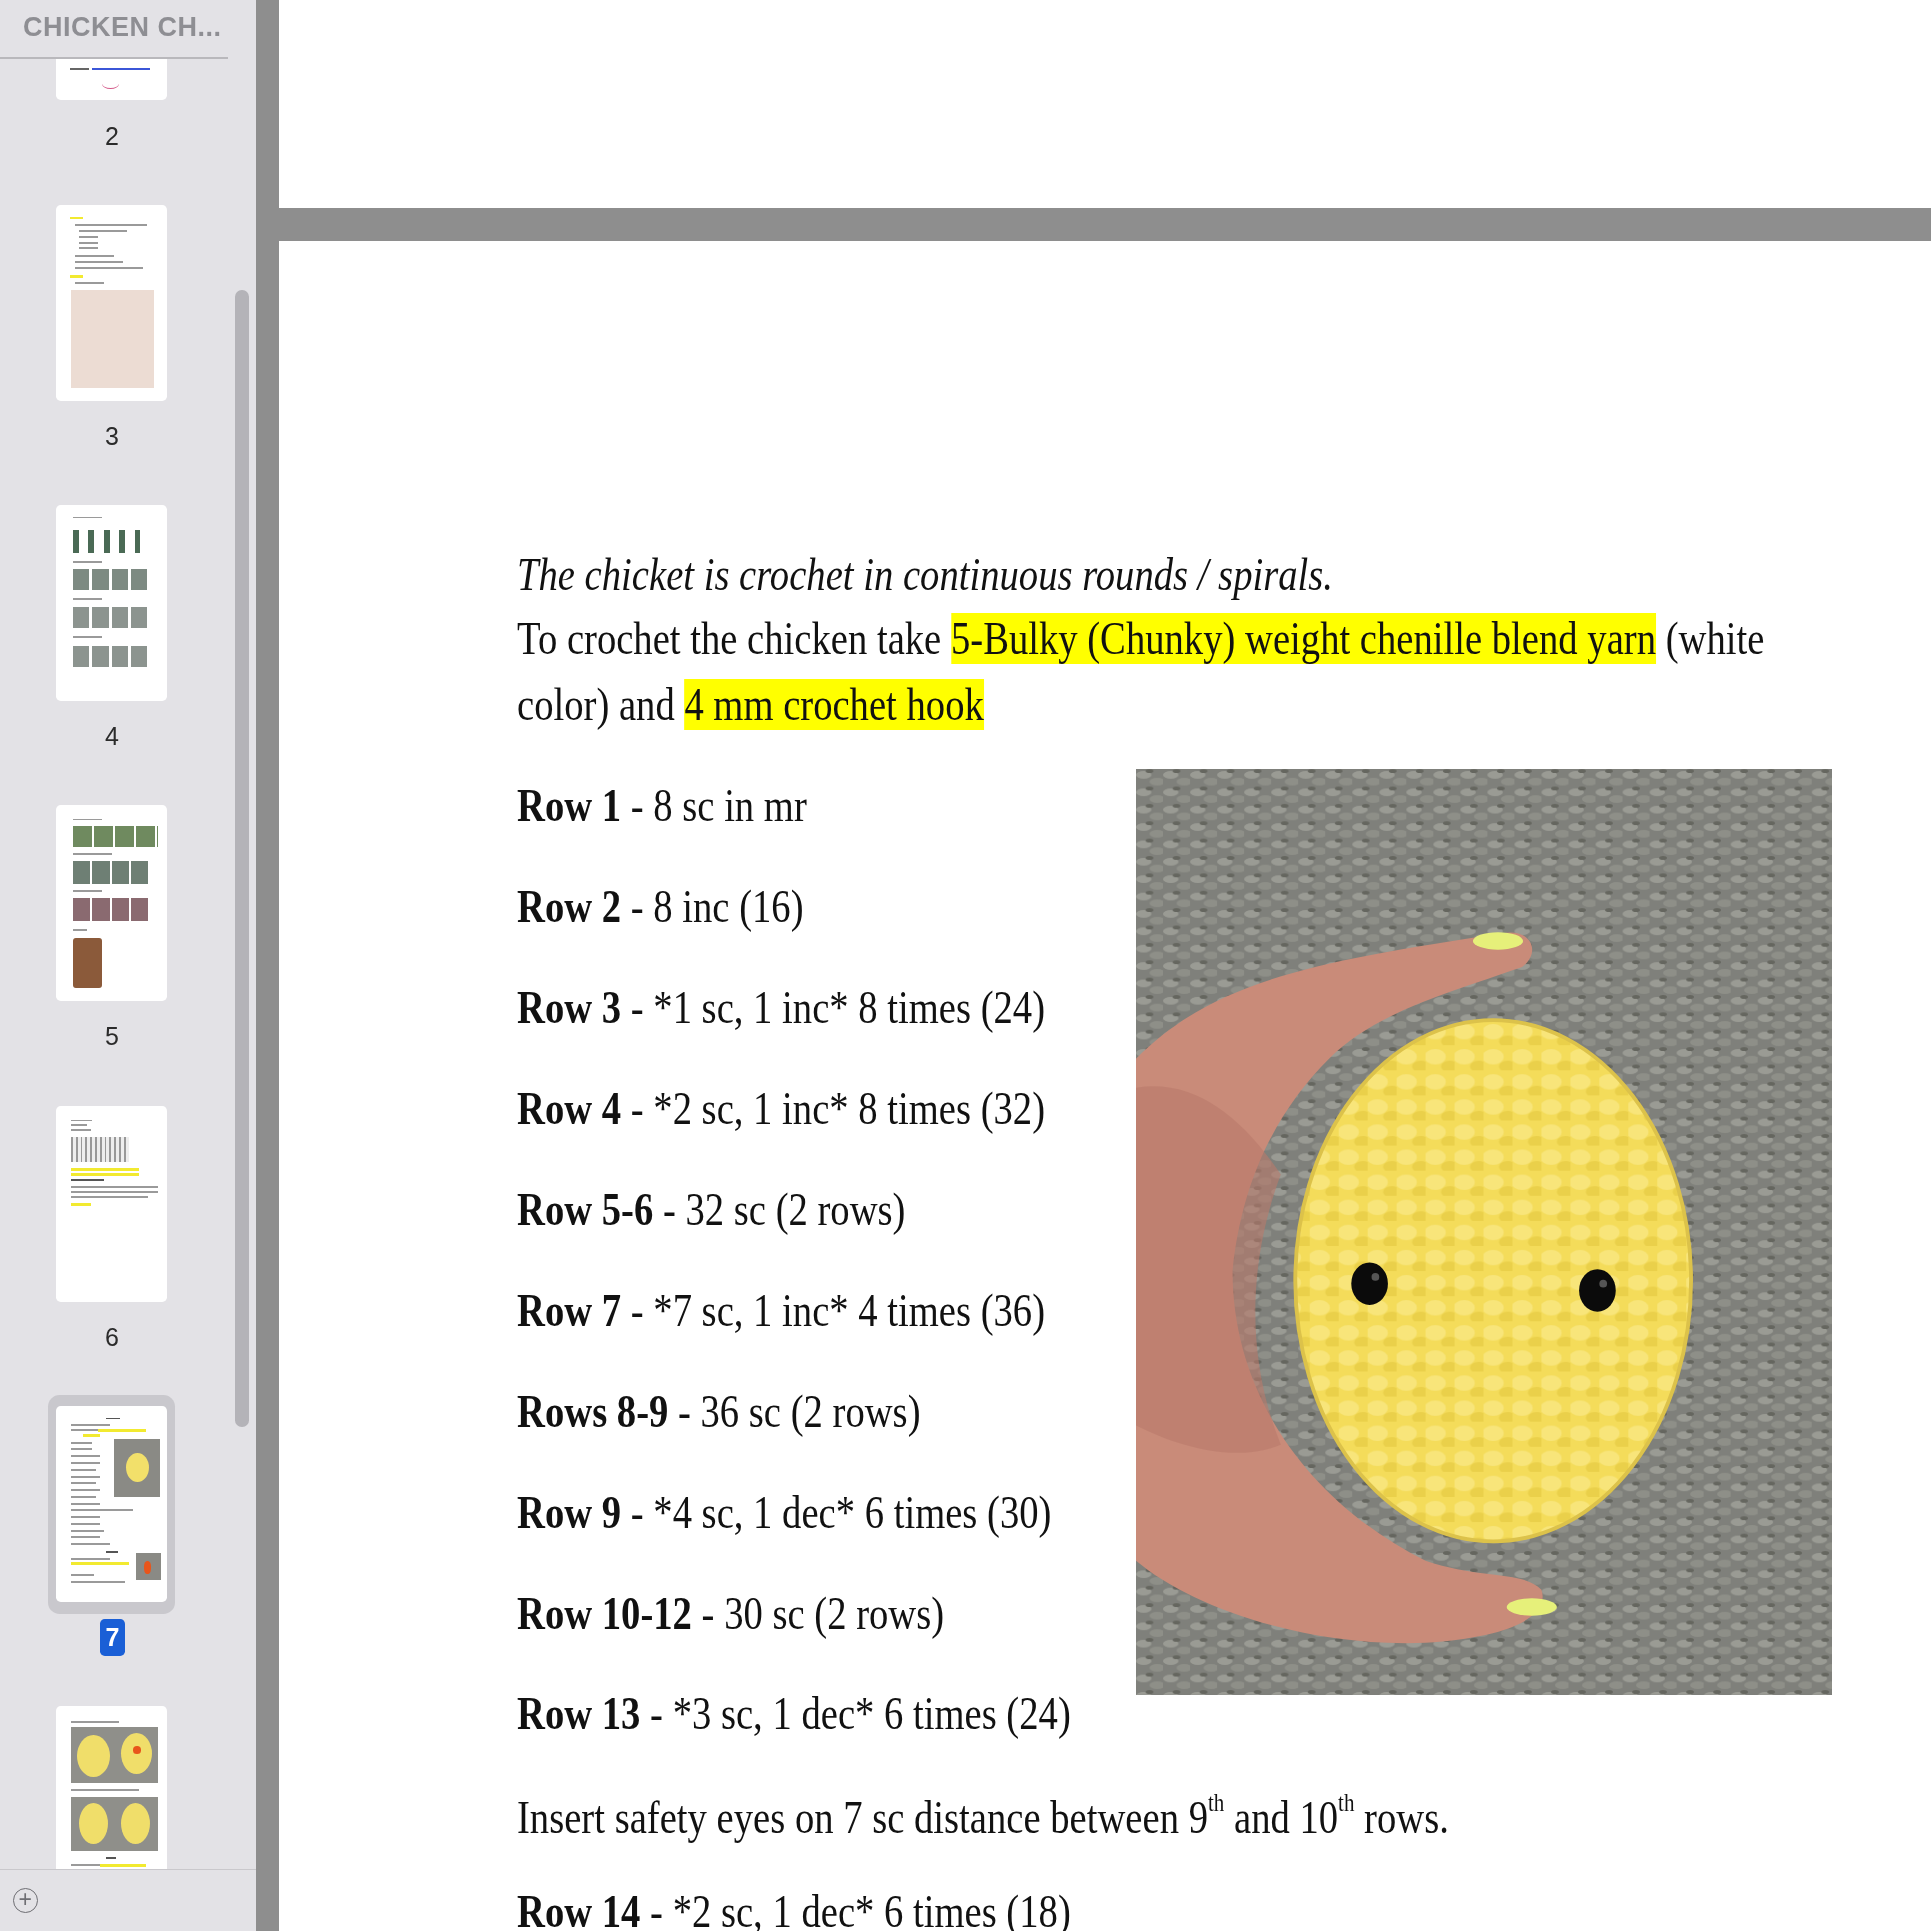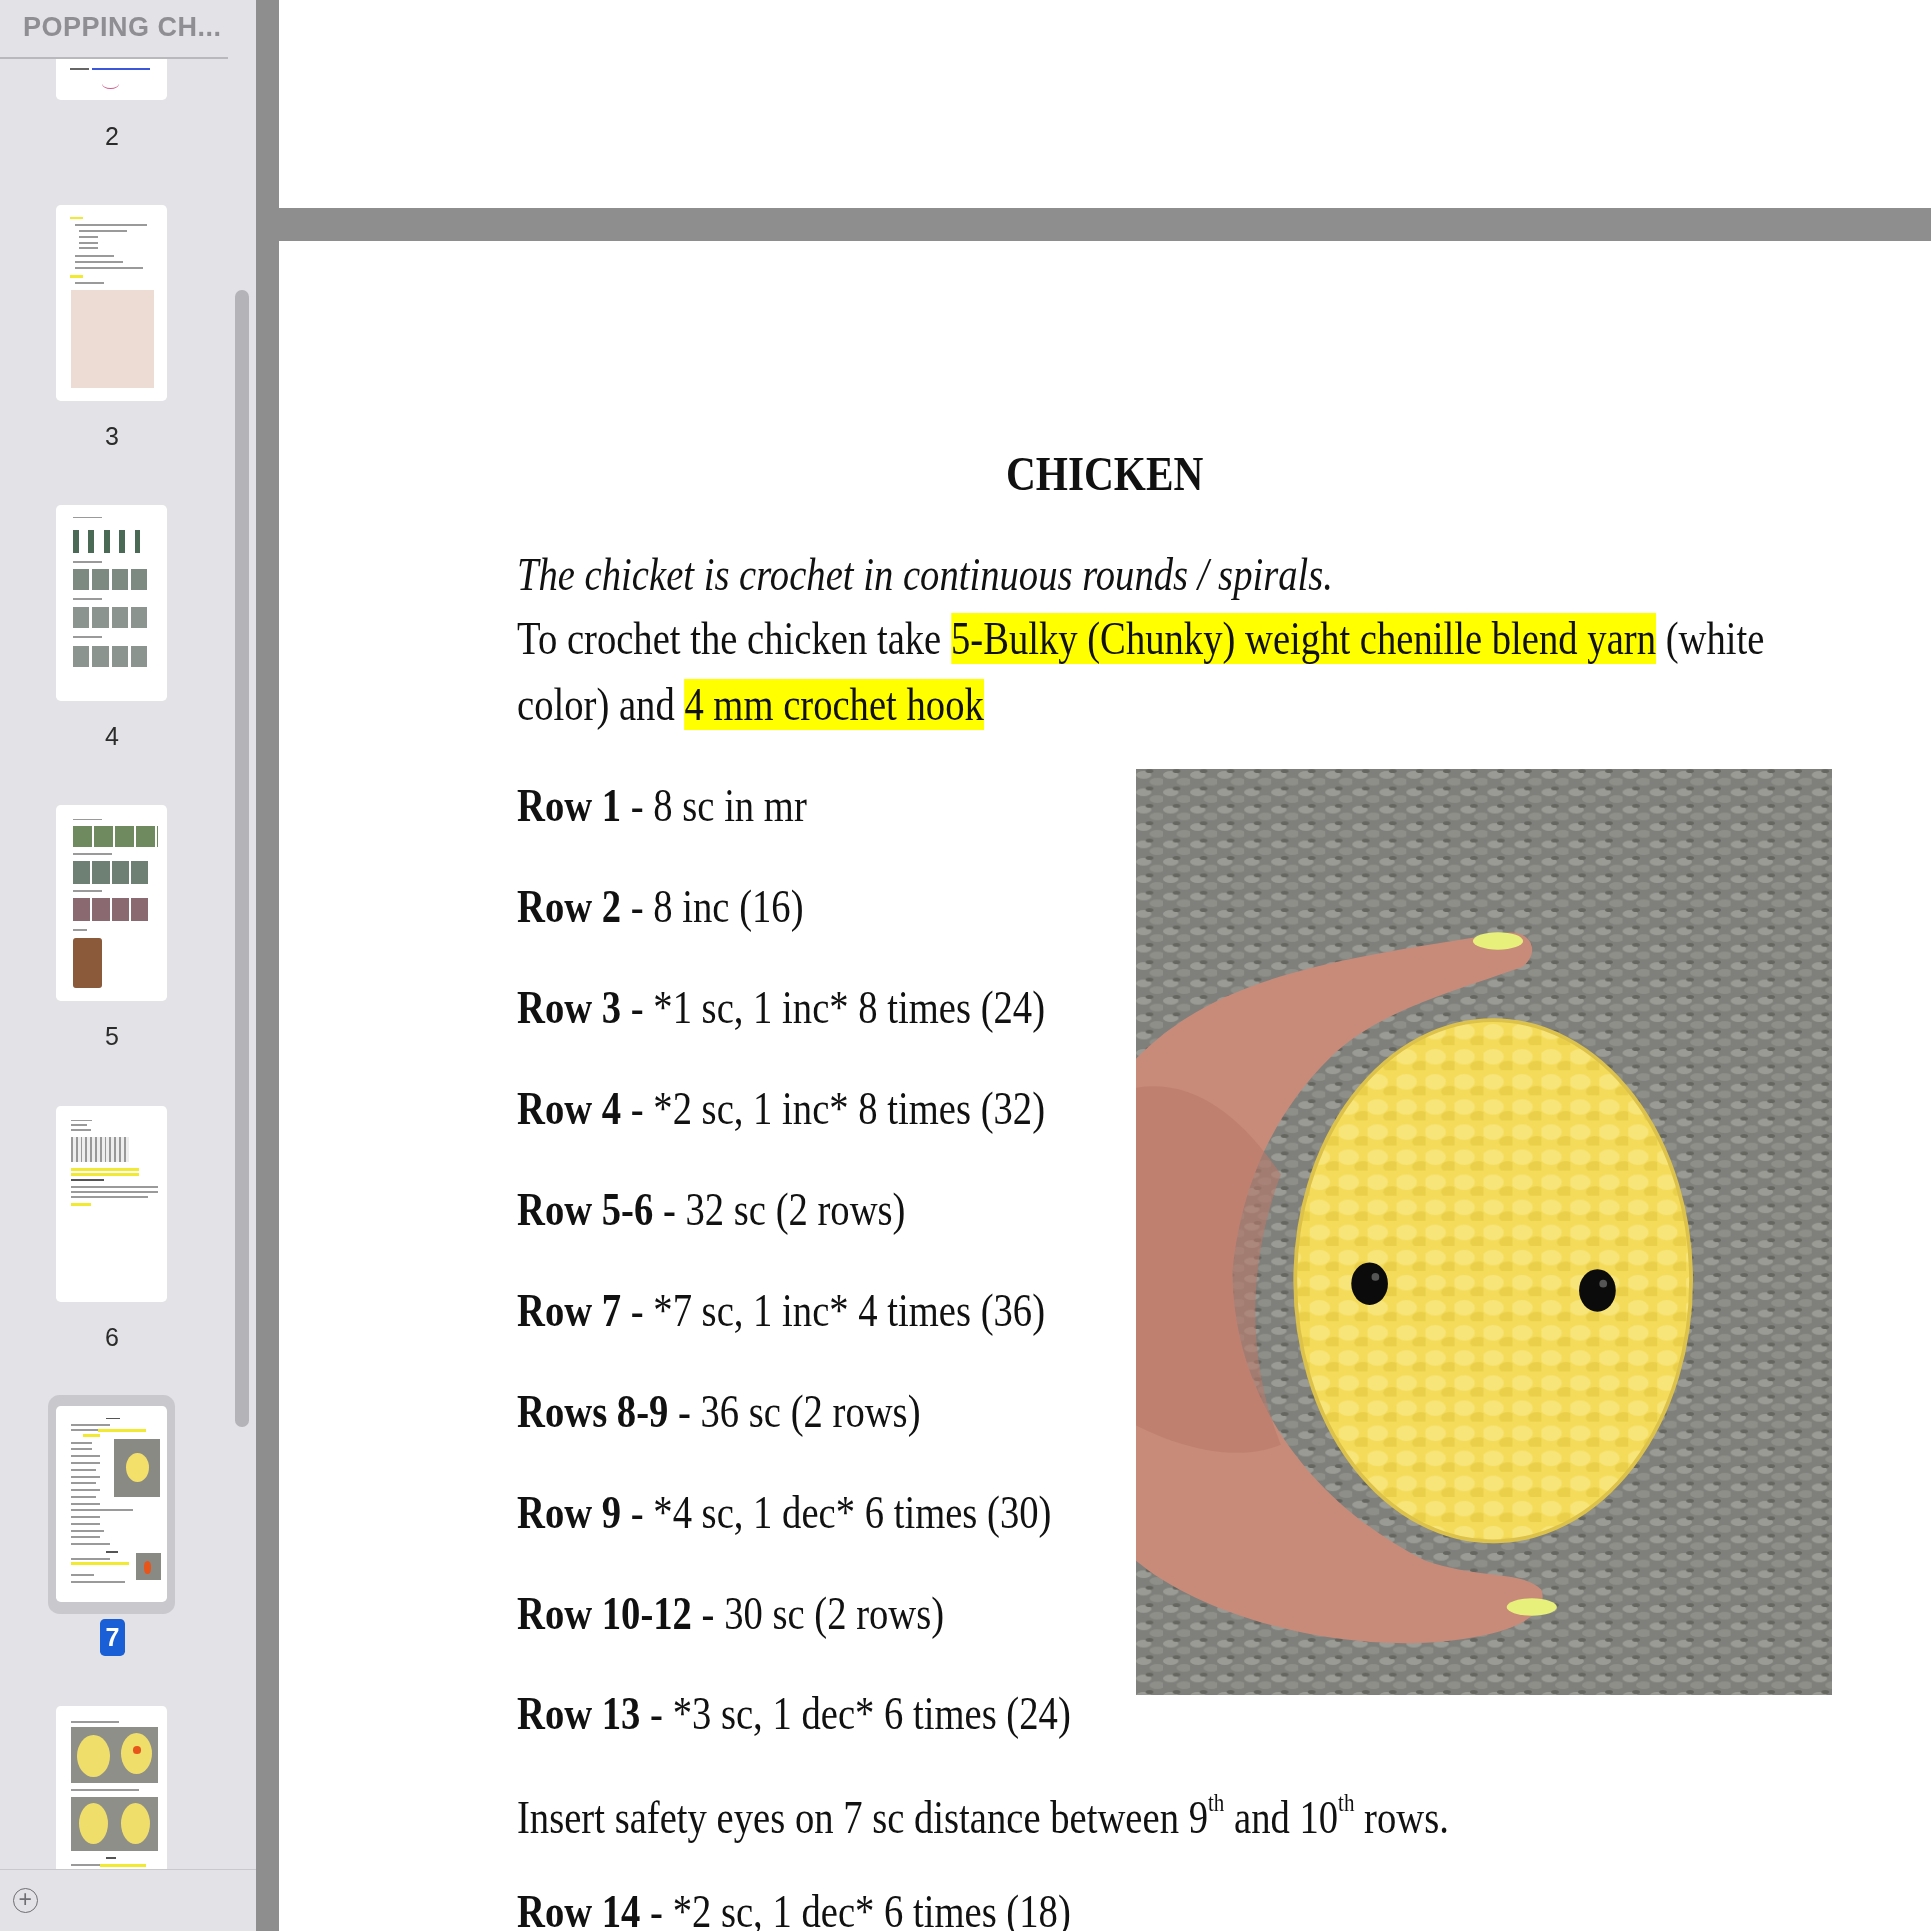--- a/index.html
+++ b/index.html
@@ -38,21 +38,21 @@
   .row b { font-weight:bold; }
   sup { font-size:25px; vertical-align:top; position:relative; top:-1.9px; }
 
   .photo { position:absolute; left:857px; top:528px; width:696px; height:926px; overflow:hidden; background:#7d7d78; }
 </style>
 </head>
 <body>
 
 <div class="sidebar">
   <div class="sb-title-bg"></div>
-  <div class="sb-title">POPPING CH...</div>
+  <div class="sb-title">CHICKEN CH...</div>
   <div class="sb-divider"></div>
 
   <div class="thumb-list">
 
     <div class="thumb" style="top:-96px;">
       <div class="mini" style="left:13.5px;top:164px;width:19.3px;background:#666;"></div>
       <div class="mini" style="left:36px;top:164px;width:58px;background:#3b56d8;"></div>
       <div class="mini-img" style="left:46px;top:174px;width:17.4px;height:9.7px;border-bottom:1.9px solid #d45a8a;border-radius:50%;"></div>
     </div>
     <div class="thumb-label" style="top:122px;">2</div>
@@ -173,21 +173,20 @@
     <div class="add-btn">
       <span>+</span>
     </div>
   </div>
 </div>
 
 <div class="gutter"></div>
 <div class="page-prev"></div>
 
 <div class="page serif">
-  <div class="doc-title"><span>CHICKEN</span></div>
 
   <div class="line italic" style="top:307px;">The chicket is crochet in continuous rounds / spirals.</div>
 
   <div class="line" style="top:371px;">
     <span>To crochet the chicken take </span><span class="hl">5-Bulky (Chunky) weight chenille blend yarn</span><span> (white</span>
   </div>
   <div class="line" style="top:437px;">
     <span>color) and </span><span class="hl">4 mm crochet hook</span>
   </div>
 

